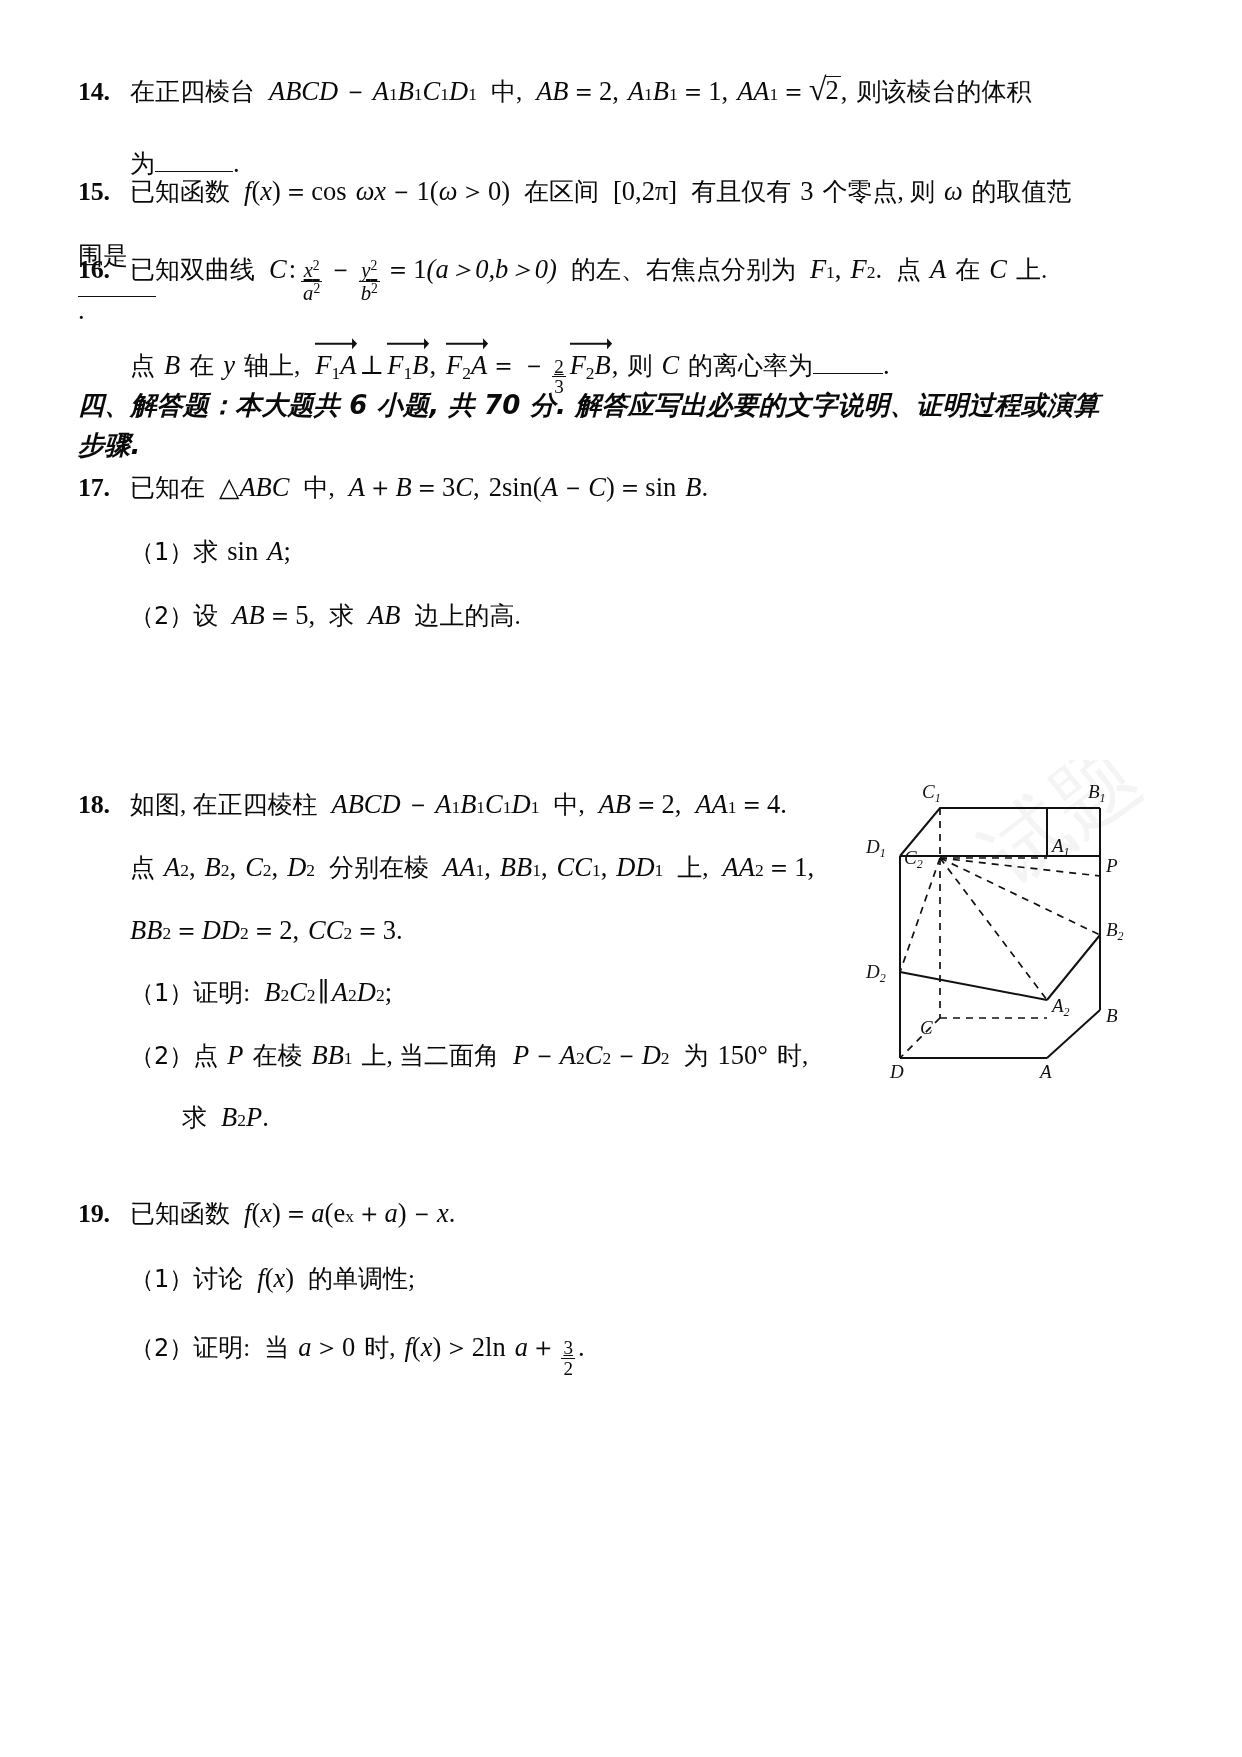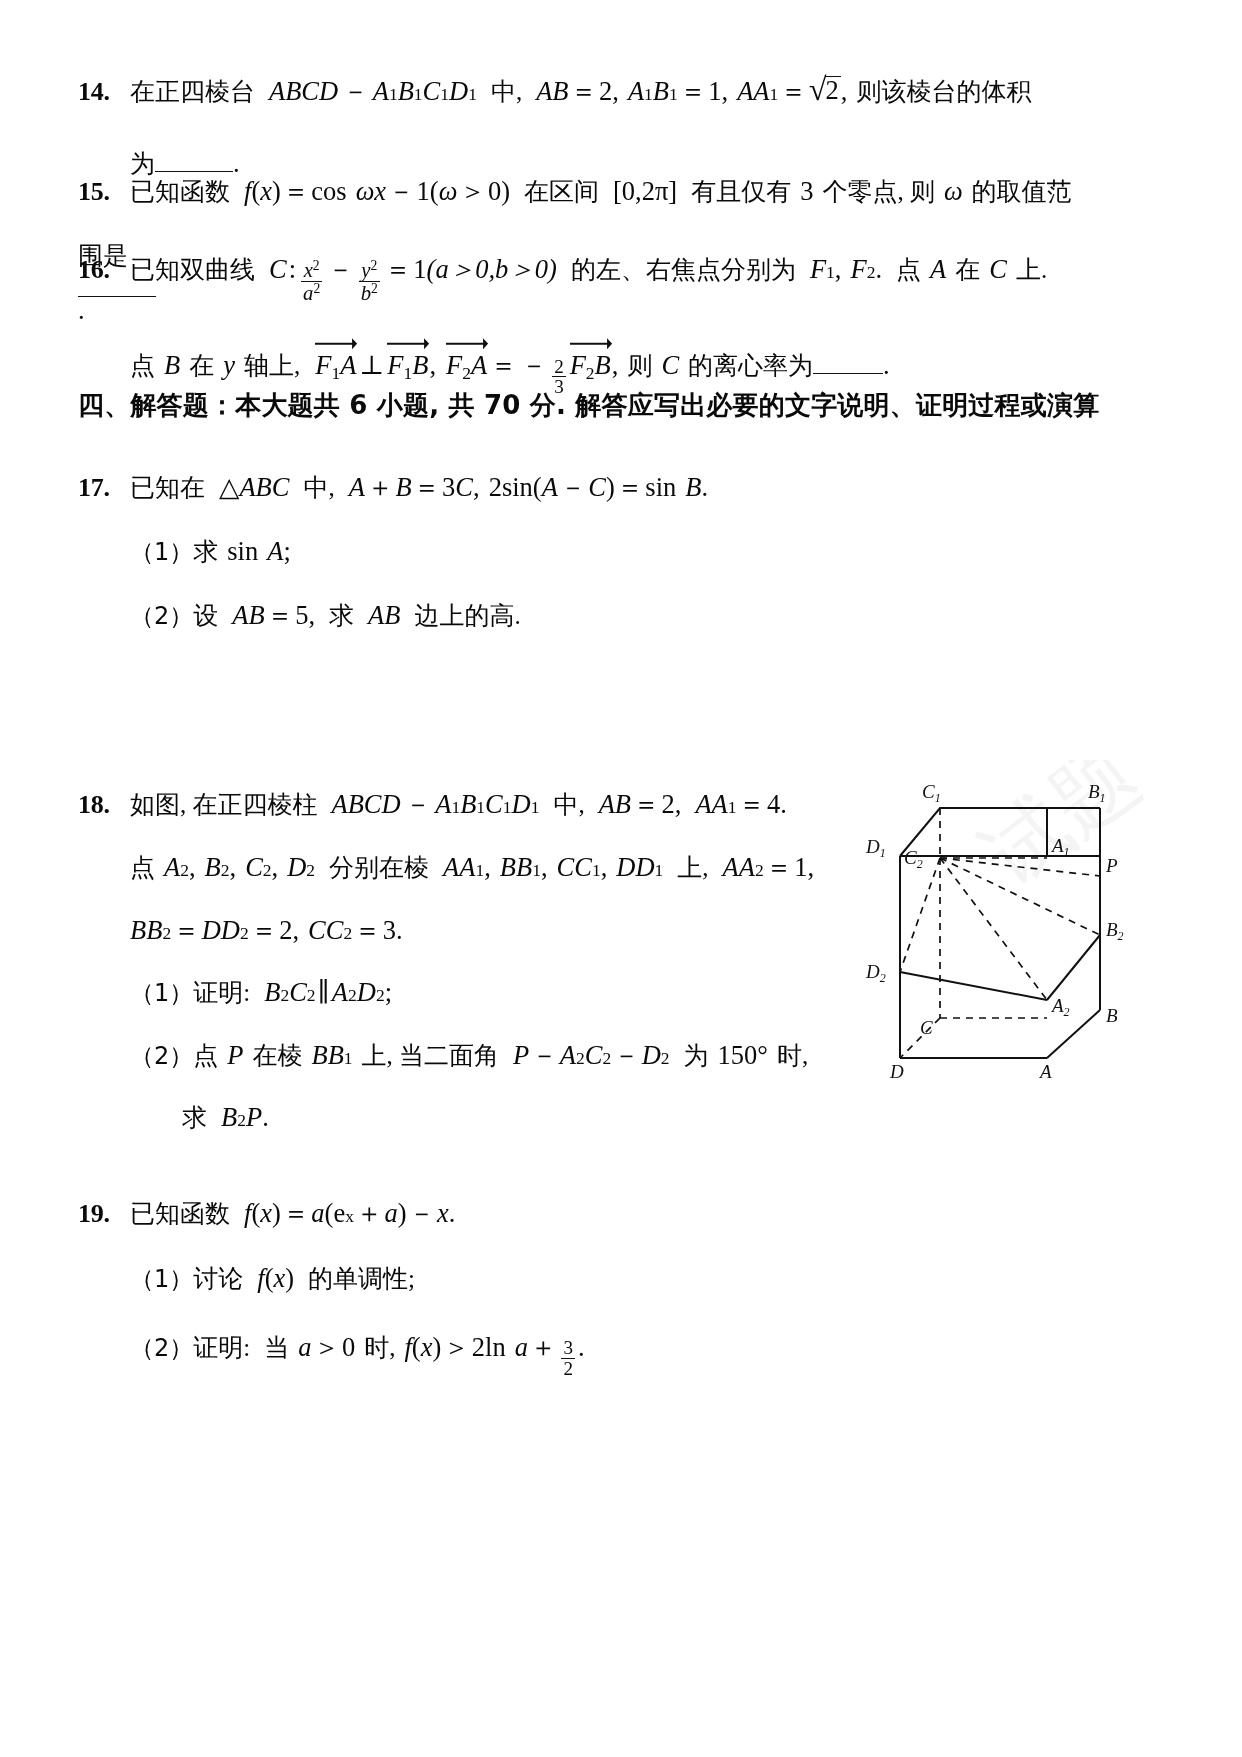--- a/index.html
+++ b/index.html
@@ -36,21 +36,21 @@
   .sp2{display:inline-block;width:14px;}
   .subn{font-size:0.66em;vertical-align:-0.28em;font-style:normal;}
   .sup{font-size:0.66em;vertical-align:0.52em;font-style:normal;}
 
   
   .frac{
     display:inline-flex;flex-direction:column;align-items:center;
     vertical-align:middle;
     margin:0 3px;position:relative;top:-0.05em;
   }
-  .frac .num{font-size:0.72em;line-height:1.02;padding:0 2px;}
+  .frac .num{font-size:0.72em;line-height:1.02;padding:0 2px;text-decoration:underline;}
   .frac .den{font-size:0.72em;line-height:1.02;padding:0 2px;border-top:1.3px solid #111;}
   .frac.big .num,.frac.big .den{font-size:0.78em;}
 
   
   .sqrt{display:inline-flex;align-items:flex-start;position:relative;}
   .sqrt .rad{font-size:1.22em;line-height:0.85;}
   .sqrt .rcont{border-top:1.3px solid #111;padding:0 2px 0 1px;margin-left:-2px;line-height:1.05;}
 
   
   .vec{display:inline-block;position:relative;padding-top:2px;margin:0 1px;}
@@ -62,20 +62,21 @@
   
   .blank{display:inline-block;width:78px;border-bottom:1.6px solid #111;height:1.05em;vertical-align:-0.08em;}
   .blank.s{width:70px;}
 
   
   .sechead{
     position:absolute;
     font-family:"DejaVu Sans","Liberation Sans",sans-serif;
     font-weight:bold;font-size:26px;line-height:1.52;
     letter-spacing:0.2px;
+    font-style:italic;
   }
   .paren{font-family:"DejaVu Sans","Liberation Sans",sans-serif;font-size:24px;}
 
   
   .figure{position:absolute;}
   .figure svg{display:block;}
 </style>
 </head>
 <body>
 
@@ -265,20 +266,21 @@
         <span class="mi">C</span>
         <span class="sp"></span>
         <span class="han">的离心率为</span>
         <span class="blank s"></span>
         <span>.</span>
     </div>
   </div>
 
   <div class="sechead" style="left:78px;top:386px;width:1090px;">
     <div>四、解答题：本大题共 6 小题, 共 70 分. 解答应写出必要的文字说明、证明过程或演算</div>
+    <div>步骤.</div>
   </div>
 
   <div class="qblock" style="left:78px;top:474px;">
     <div class="qline">
       <span class="qnum">17.</span>
       <span class="han">已知在</span>
         <span class="sp2"></span>
       <span class="mn">△</span>
         <span class="mi">ABC</span>
       <span class="sp2"></span>

